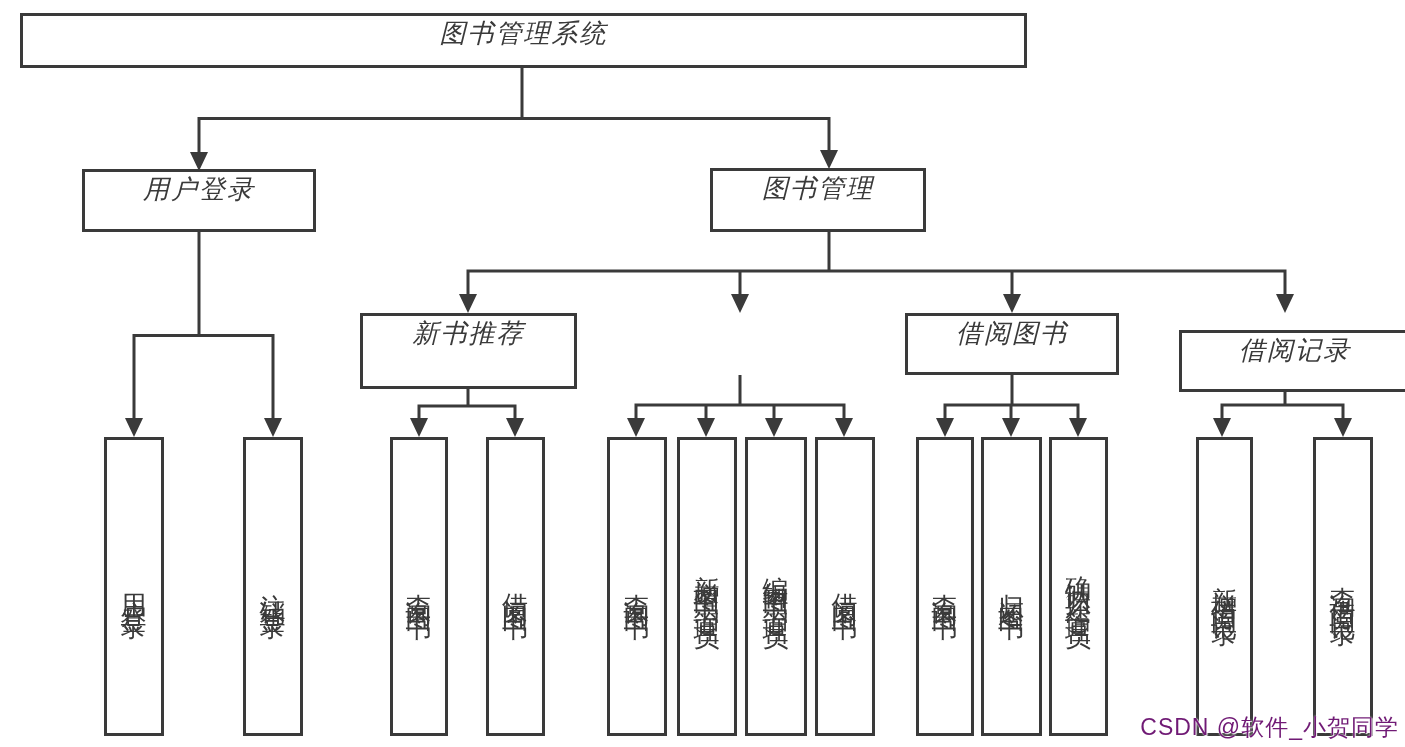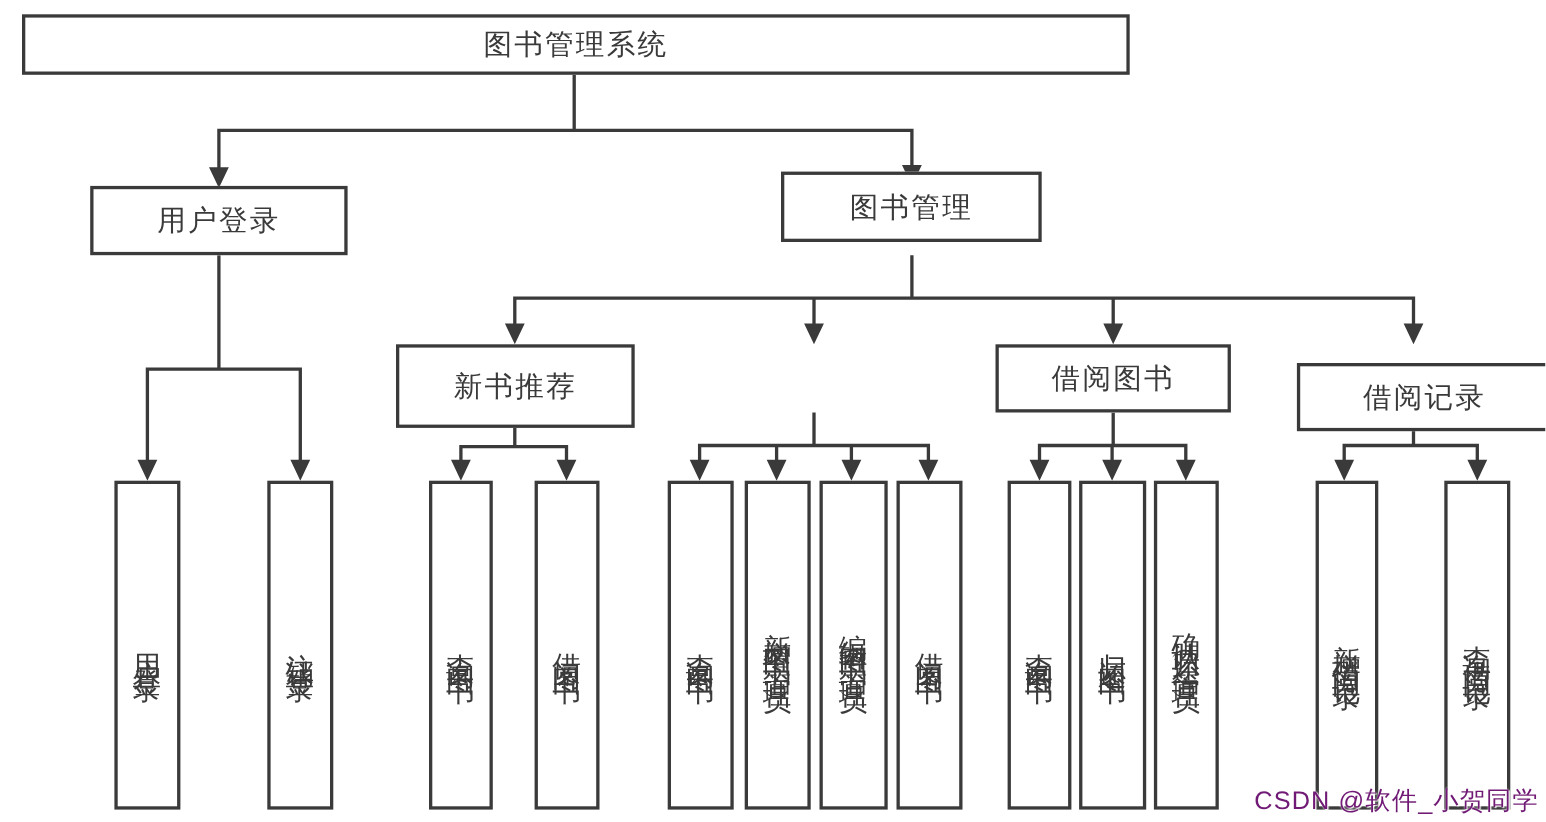--- a/index.html
+++ b/index.html
@@ -15,25 +15,26 @@
     position: absolute;
     left: 0; top: 0;
     width: 1405px; height: 747px;
   }
   .node {
     position: absolute;
     box-sizing: border-box;
     border: 3px solid #3a3a3a;
     background: #ffffff;
     display: flex;
-    align-items: center;
+    align-items: flex-start;
     justify-content: center;
     font-size: 26px;
     letter-spacing: 2px;
     white-space: nowrap;
+    font-style: italic;
   }
   .leaf {
     position: absolute;
     top: 437px;
     height: 299px;
     box-sizing: border-box;
     border: 3px solid #3a3a3a;
     background: #ffffff;
     display: flex;
     align-items: center;
@@ -120,21 +121,21 @@
       M1343,437 l-9,-19 h18 Z"></path>
   </svg>
 
   <div class="node" style="left:20px; top:13px; width:1007px; height:55px;">
     <span>图书管理系统</span>
   </div>
 
   <div class="node" style="left:82px; top:169px; width:234px; height:63px;">
     <span>用户登录</span>
   </div>
-  <div class="node" style="left:710px; top:156px; width:237px; height:64px;">
+  <div class="node" style="left:710px; top:168px; width:216px; height:64px;">
     <span>图书管理</span>
   </div>
 
   <div class="node" style="left:360px; top:313px; width:217px; height:76px;">
     <span>新书推荐</span>
   </div>
   <div class="node" style="left:905px; top:313px; width:214px; height:62px;">
     <span>借阅图书</span>
   </div>
   <div class="node" style="left:1179px; top:330px; width:232px; height:62px;">

